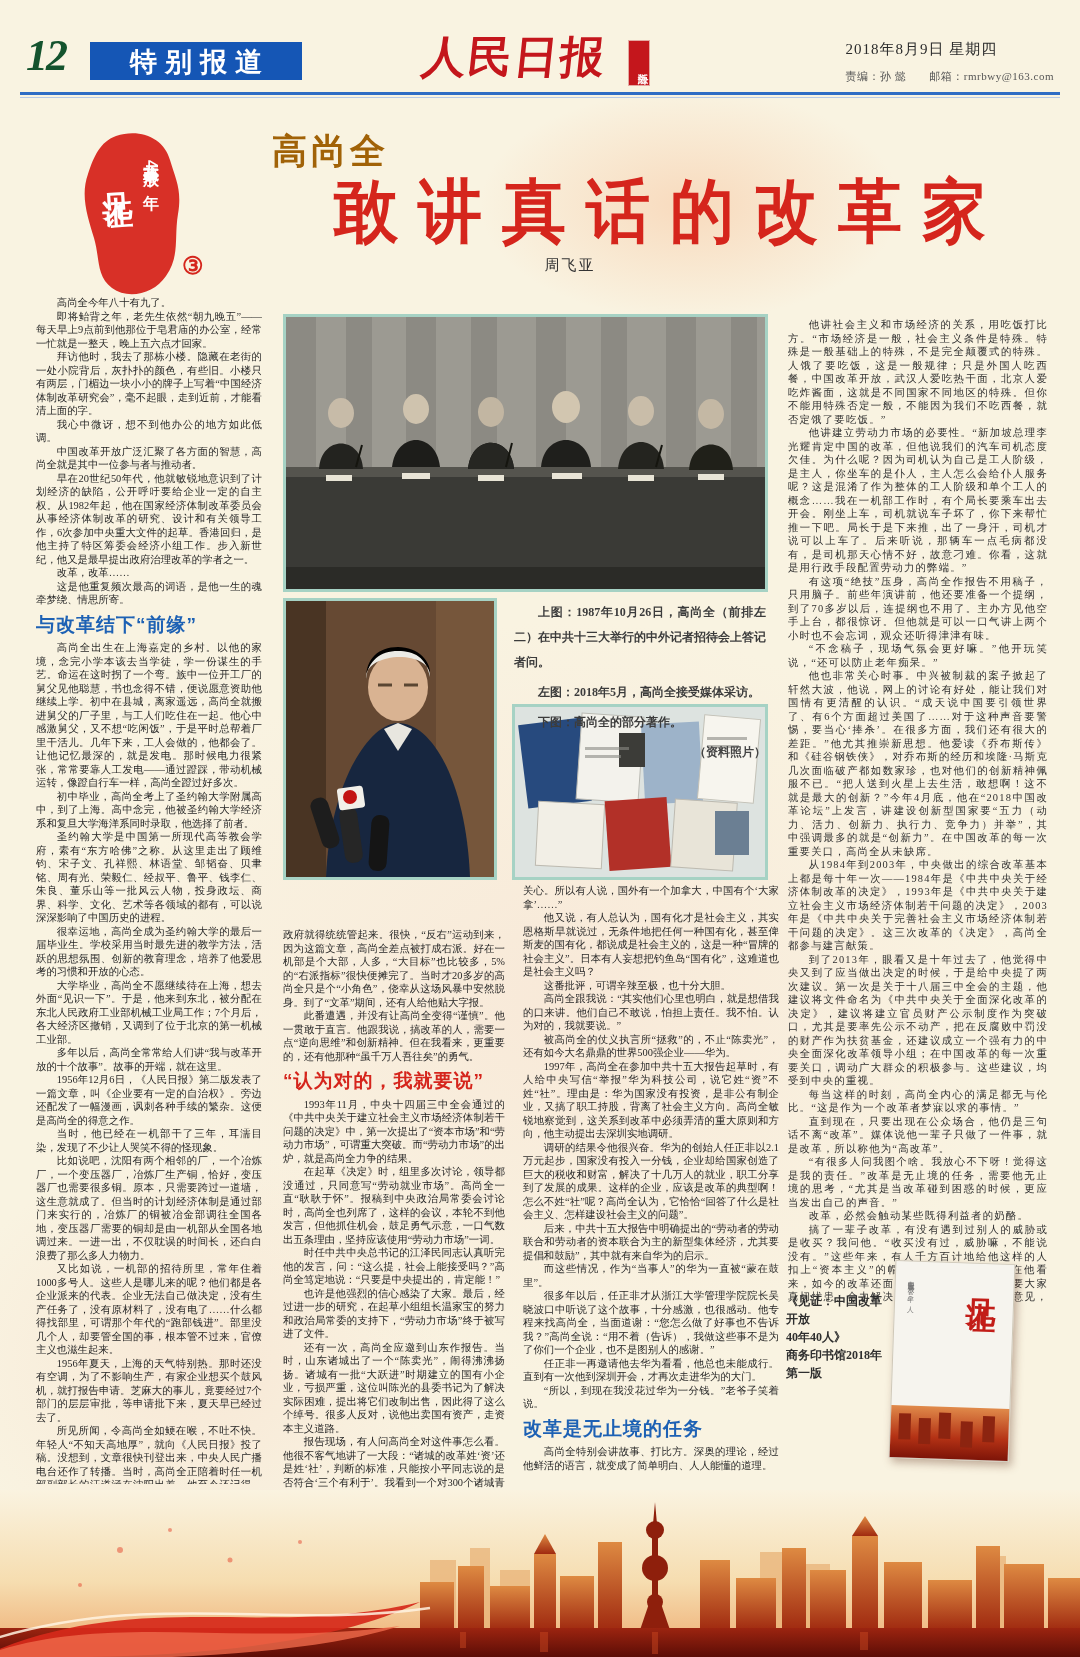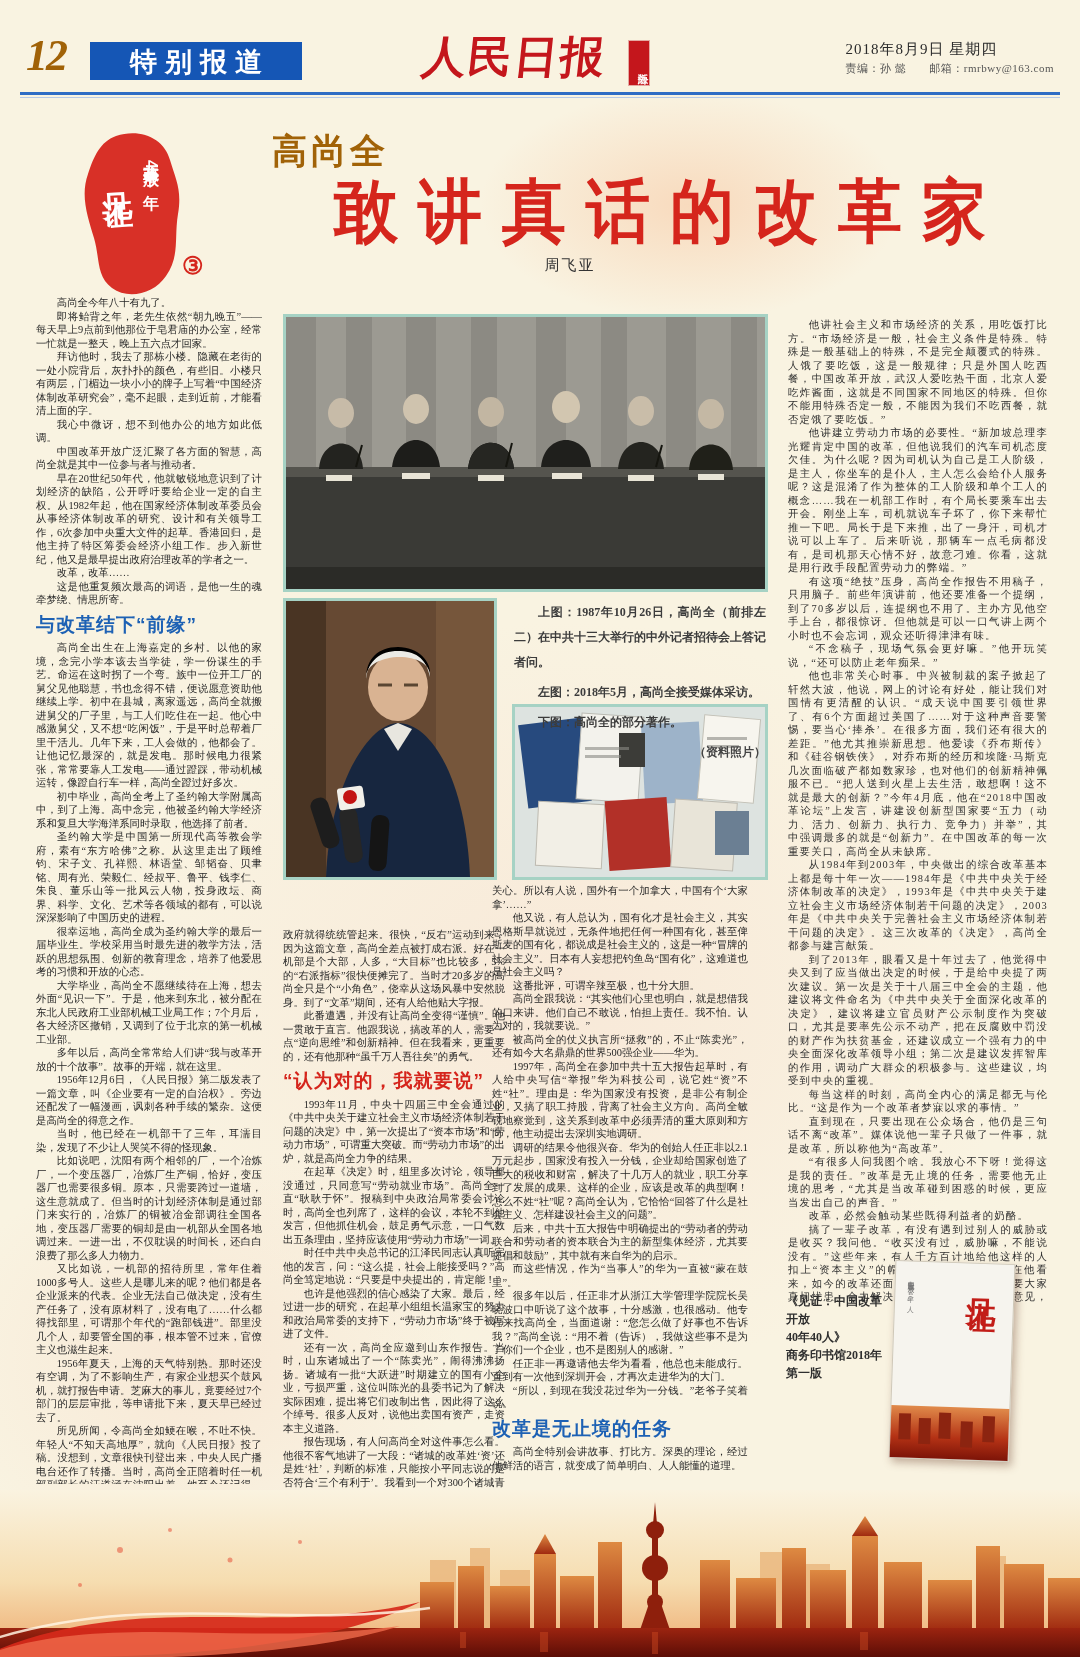--- a/index.html
+++ b/index.html
@@ -6,31 +6,31 @@
   #paper{position:relative;width:1080px;height:1657px;margin:0 auto;overflow:hidden;
          background:#f9f3e1;font-family:"Liberation Serif","DejaVu Serif",serif;color:#262626;}
   
   .tint{position:absolute;pointer-events:none;}
   #tint1{left:480px;top:90px;width:420px;height:230px;background:radial-gradient(closest-side,rgba(247,198,160,.55),rgba(247,198,160,0));}
   #tint2{left:120px;top:620px;width:900px;height:760px;background:radial-gradient(closest-side,rgba(246,214,200,.35),rgba(246,214,200,0));}
   #tint3{left:-60px;top:1150px;width:520px;height:420px;background:radial-gradient(closest-side,rgba(244,206,188,.30),rgba(244,206,188,0));}
 
   
   #header{position:absolute;left:20px;top:28px;width:1040px;height:60px;}
-  #page-number{position:absolute;left:6px;top:2px;font-style:italic;font-weight:bold;font-size:44px;color:#a16207;letter-spacing:-2px;}
+  #page-number{position:absolute;left:6px;top:2px;font-style:italic;font-weight:bold;font-size:44px;color:#14532d;letter-spacing:-2px;}
   #section-box{position:absolute;left:70px;top:14px;width:212px;height:38px;background:#1556b5;
                display:flex;align-items:flex-end;justify-content:center;}
   #section-box span{color:#fff;font-family:"Liberation Sans","DejaVu Sans",sans-serif;font-weight:bold;font-size:27px;letter-spacing:8px;text-indent:8px;}
   #masthead{position:absolute;left:402px;top:4px;width:240px;height:56px;}
   #masthead-title{font-size:44px;font-weight:900;color:#c4161c;transform:skewX(-6deg);letter-spacing:2px;line-height:52px;}
   #edition-box{position:absolute;left:206px;top:8px;width:22px;height:46px;background:#c4161c;border:1px solid #e4a9a2;
                color:#fff;font-size:11px;line-height:13px;writing-mode:vertical-rl;text-align:center;font-family:"Liberation Sans",sans-serif;padding-top:3px;box-sizing:border-box;}
   #header-right{position:absolute;right:6px;top:12px;text-align:left;}
   #date-line{font-size:15px;color:#2b2b2b;letter-spacing:1px;}
-  #editor-line{font-size:11px;color:#555;margin-top:2px;letter-spacing:.5px;}
+  #editor-line{font-size:11px;color:#555;margin-top:10px;letter-spacing:.5px;}
   #header-rule{position:absolute;left:20px;top:92px;width:1040px;height:3px;background:#2e6cc4;}
   #header-rule2{position:absolute;left:20px;top:97px;width:1040px;height:1px;background:#b7c9e6;}
 
   
   #seal{position:absolute;left:78px;top:130px;width:120px;height:170px;}
   #seal svg{position:absolute;left:0;top:0;}
   #seal-text1{position:absolute;left:16px;top:38px;writing-mode:vertical-rl;color:#fff;font-size:30px;font-weight:bold;letter-spacing:8px;font-family:"Liberation Serif",serif;transform:rotate(-4deg);}
   #seal-text2{position:absolute;left:62px;top:22px;writing-mode:vertical-rl;color:#fff;font-size:16px;font-weight:bold;letter-spacing:2px;font-family:"Liberation Sans",sans-serif;}
   #seal-issue{position:absolute;left:104px;top:122px;color:#d5251c;font-size:24px;font-weight:bold;}
 
@@ -45,21 +45,21 @@
   
   .col{position:absolute;overflow:hidden;font-size:10.4px;line-height:13.5px;text-align:justify;color:#282828;}
   .col p.para{margin:0;text-indent:2em;}
   .col p.para.ni{text-indent:0;}
   .col h3.subhead{margin:11px 0 10px 0;text-align:left;font-family:"Liberation Sans","DejaVu Sans",sans-serif;
                   font-weight:bold;font-size:19px;letter-spacing:1px;}
   .subhead.blue{color:#1d61b4;}
   .subhead.red{color:#d5251c;}
   #col1{left:36px;top:296px;width:226px;height:1188px;}
   #col2{left:283px;top:928px;width:222px;height:602px;}
-  #col3{left:492px;top:884px;width:256px;height:602px;}
+  #col3{left:523px;top:884px;width:256px;height:602px;}
   #col4{left:788px;top:318px;width:260px;height:986px;letter-spacing:1.2px;color:#303030;}
 
   
   .photo{position:absolute;border:3px solid #a6d2c4;background:#888;box-sizing:border-box;overflow:hidden;}
   #photo-top{left:283px;top:314px;width:485px;height:278px;}
   #photo-interview{left:283px;top:598px;width:214px;height:282px;}
   #photo-books{left:512px;top:704px;width:256px;height:176px;}
   .photo svg{display:block;}
 
   
@@ -282,21 +282,21 @@
       <h3 class="subhead blue">改革是无止境的任务</h3>
       <p class="para">高尚全特别会讲故事、打比方。深奥的理论，经过他鲜活的语言，就变成了简单明白、人人能懂的道理。</p>
     </div>
   <div class="col" id="col4">
       <p class="para">他讲社会主义和市场经济的关系，用吃饭打比方。“市场经济是一般，社会主义条件是特殊。特殊是一般基础上的特殊，不是完全颠覆式的特殊。人饿了要吃饭，这是一般规律；只是外国人吃西餐，中国改革开放，武汉人爱吃热干面，北京人爱吃炸酱面，这就是不同国家不同地区的特殊。但你不能用特殊否定一般，不能因为我们不吃西餐，就否定饿了要吃饭。”</p>
       <p class="para">他讲建立劳动力市场的必要性。“新加坡总理李光耀肯定中国的改革，但他说我们的汽车司机态度欠佳。为什么呢？因为司机认为自己是工人阶级，是主人，你坐车的是仆人，主人怎么会给仆人服务呢？这是混淆了作为整体的工人阶级和单个工人的概念……我在一机部工作时，有个局长要乘车出去开会。刚坐上车，司机就说车子坏了，你下来帮忙推一下吧。局长于是下来推，出了一身汗，司机才说可以上车了。后来听说，那辆车一点毛病都没有，是司机那天心情不好，故意刁难。你看，这就是用行政手段配置劳动力的弊端。”</p>
       <p class="para">有这项“绝技”压身，高尚全作报告不用稿子，只用脑子。前些年演讲前，他还要准备一个提纲，到了70多岁以后，连提纲也不用了。主办方见他空手上台，都很惊讶。但他就是可以一口气讲上两个小时也不会忘词，观众还听得津津有味。</p>
       <p class="para">“不念稿子，现场气氛会更好嘛。”他开玩笑说，“还可以防止老年痴呆。”</p>
       <p class="para">他也非常关心时事。中兴被制裁的案子掀起了轩然大波，他说，网上的讨论有好处，能让我们对国情有更清醒的认识。“成天说中国要引领世界了、有6个方面超过美国了……对于这种声音要警惕，要当心‘捧杀’。在很多方面，我们还有很大的差距。”他尤其推崇新思想。他爱读《乔布斯传》和《硅谷钢铁侠》，对乔布斯的经历和埃隆·马斯克几次面临破产都如数家珍，也对他们的创新精神佩服不已。“把人送到火星上去生活，敢想啊！这不就是最大的创新？”今年4月底，他在“2018中国改革论坛”上发言，讲建设创新型国家要“五力（动力、活力、创新力、执行力、竞争力）并举”，其中强调最多的就是“创新力”。在中国改革的每一次重要关口，高尚全从未缺席。</p>
       <p class="para">从1984年到2003年，中央做出的综合改革基本上都是每十年一次——1984年是《中共中央关于经济体制改革的决定》，1993年是《中共中央关于建立社会主义市场经济体制若干问题的决定》，2003年是《中共中央关于完善社会主义市场经济体制若干问题的决定》。这三次改革的《决定》，高尚全都参与建言献策。</p>
-      <p class="para">到了2013年，眼看又是十年过去了，他觉得中央又到了应当做出决定的时候，于是给中央提了两次建议。第一次是关于十八届三中全会的主题，他建议将文件命名为《中共中央关于全面深化改革的决定》，建议将建立官员财产公示制度作为突破口，尤其是要率先公示不动产，把在反腐败中罚没的财产作为扶贫基金，还建议成立一个强有力的中央全面深化改革领导小组；第二次是建议发挥智库的作用，调动广大群众的积极参与。这些建议，均受到中央的重视。</p>
+      <p class="para">到了2013年，眼看又是十年过去了，他觉得中央又到了应当做出决定的时候，于是给中央提了两次建议。第一次是关于十八届三中全会的主题，他建议将文件命名为《中共中央关于全面深化改革的决定》，建议将建立官员财产公示制度作为突破口，尤其是要率先公示不动产，把在反腐败中罚没的财产作为扶贫基金，还建议成立一个强有力的中央全面深化改革领导小组；在中国改革的每一次重要关口，调动广大群众的积极参与。这些建议，均受到中央的重视。</p>
       <p class="para">每当这样的时刻，高尚全内心的满足都无与伦比。“这是作为一个改革者梦寐以求的事情。”</p>
       <p class="para">直到现在，只要出现在公众场合，他仍是三句话不离“改革”。媒体说他一辈子只做了一件事，就是改革，所以称他为“高改革”。</p>
       <p class="para">“有很多人问我图个啥。我放心不下呀！觉得这是我的责任。”改革是无止境的任务，需要他无止境的思考，“尤其是当改革碰到困惑的时候，更应当发出自己的声音。”</p>
       <p class="para">改革，必然会触动某些既得利益者的奶酪。</p>
       <p class="para">搞了一辈子改革，有没有遇到过别人的威胁或是收买？我问他。“收买没有过，威胁嘛，不能说没有。”这些年来，有人千方百计地给他这样的人扣上“资本主义”的帽子。但他浑不在意。在他看来，如今的改革还面临不少挑战和问题，需要大家真切忧患、合力解决。深化改革要听取各方意见，包括那些批评和质疑的。“国家多听听不同的意见，有好处的。”他的眉眼还是一派慈和，语调也轻轻淡淡的，吐出的话语却掷地有声。</p>
     </div>
 
   <div id="book-promo-caption">
     <div>《见证：中国改革开放</div>
     <div>40年40人》</div>

